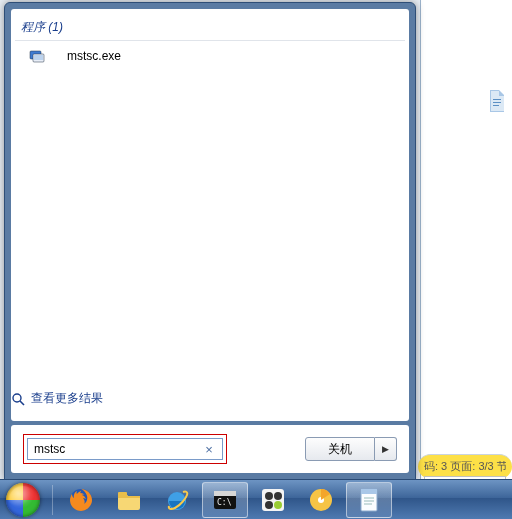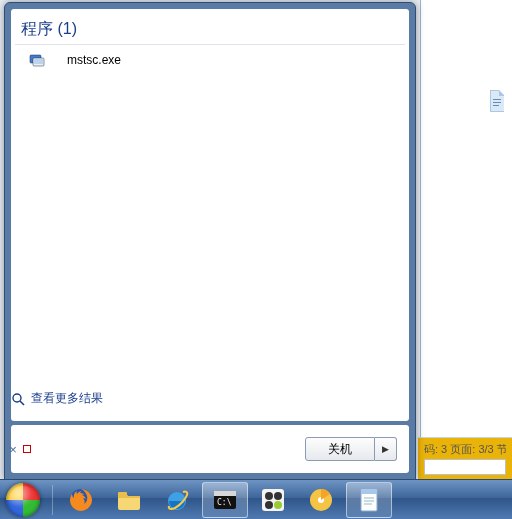--- a/index.html
+++ b/index.html
@@ -15,23 +15,23 @@
     position: absolute; left: 420px; top: 0; right: 0; bottom: 40px;
     background: #fff;
     border-left: 1px solid #9db4cd;
   }
   .bg-app .doc-icon {
     position: absolute; right: 6px; top: 90px;
     width: 18px; height: 22px;
     color: #7aa7d4;
   }
   .bg-status {
-    position: absolute; left: 418px; right: 0; bottom: 40px; height: 42px;
-    background: #eab308; border-top: 1px solid #c9d4e0;
-    padding: 4px 6px; font-size: 11px; color: #555;
+    position: absolute; left: 418px; right: 0; bottom: 40px; height: 25px;
+    background: #fde047; border-top: 1px solid #c9d4e0;
+    padding: 4px 6px; font-size: 11px; color: #555; border-radius: 19px;
   }
   .bg-status .line { white-space: nowrap; overflow: hidden; }
   .bg-status .box { border: 1px solid #c0c0c0; height: 16px; margin-top: 2px; background:#fff; }
 
   
   .start-panel {
     position: absolute; left: 4px; bottom: 39px;
     width: 412px; height: 478px;
     background: #5a7ba3;
     border: 1px solid #2e4e77;
@@ -40,22 +40,23 @@
     padding: 6px;
   }
   .results-pane {
     position: absolute; left: 6px; top: 6px; right: 6px; bottom: 58px;
     background: #fff;
     border-radius: 3px;
     display: flex; flex-direction: column;
     padding: 6px 0;
   }
   .category-header {
-    color: #1a3e8c; font-size: 16px;
+    color: #1a3e8c; font-size: 12px;
     padding: 4px 10px 2px;
+    font-style: italic;
   }
   .divider { height: 1px; background: #e0e4ea; margin: 2px 4px 4px; }
   .result-item {
     display: flex; align-items: center; gap: 22px;
     padding: 3px 18px; cursor: default;
   }
   .result-item .ico { width: 16px; height: 16px; display:flex; align-items:center; justify-content:center; }
   .more-link {
     margin-top: auto;
     display: flex; align-items: center; gap: 6px;
@@ -180,20 +181,21 @@
             <circle cx="6" cy="6" r="4" fill="none" stroke="#1a3e8c" stroke-width="1.4"></circle>
             <line x1="9" y1="9" x2="13" y2="13" stroke="#1a3e8c" stroke-width="1.6"></line>
           </svg>
       </span>
       <span>查看更多结果</span>
     </div>
   </div>
 
   <div class="bottom-row">
     <div class="search-wrap">
+      <input class="search-input" type="text" value="mstsc" placeholder="搜索程序和文件" style="">
       <span class="clear-x">×</span>
     </div>
     <div class="shutdown-group">
       <button class="shutdown-btn">
         <span>关机</span>
       </button>
       <button class="shutdown-arrow">
         <span>▶</span>
       </button>
     </div>

